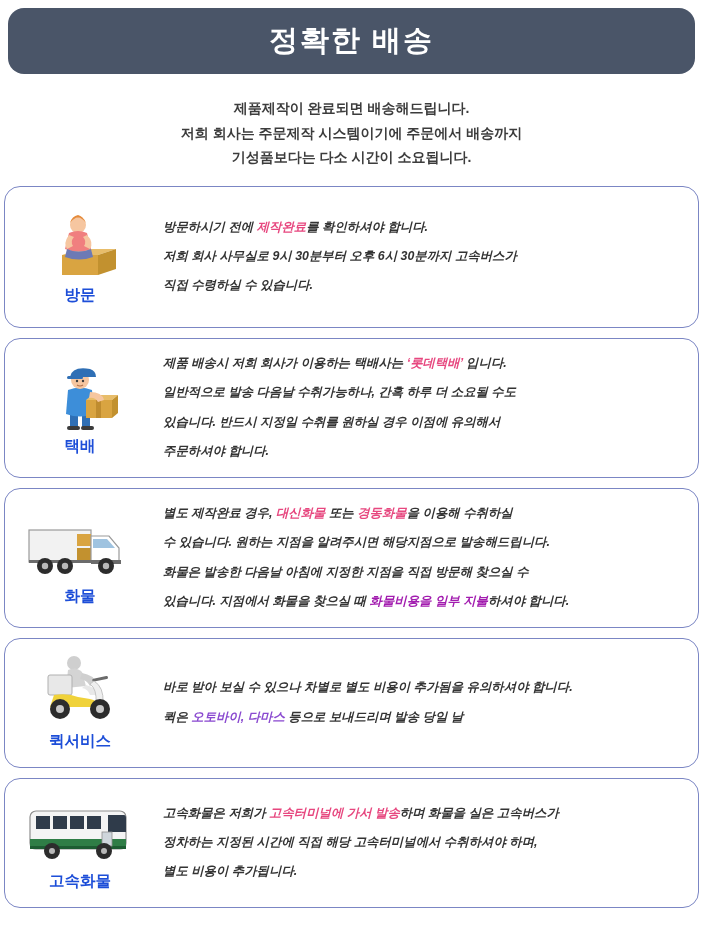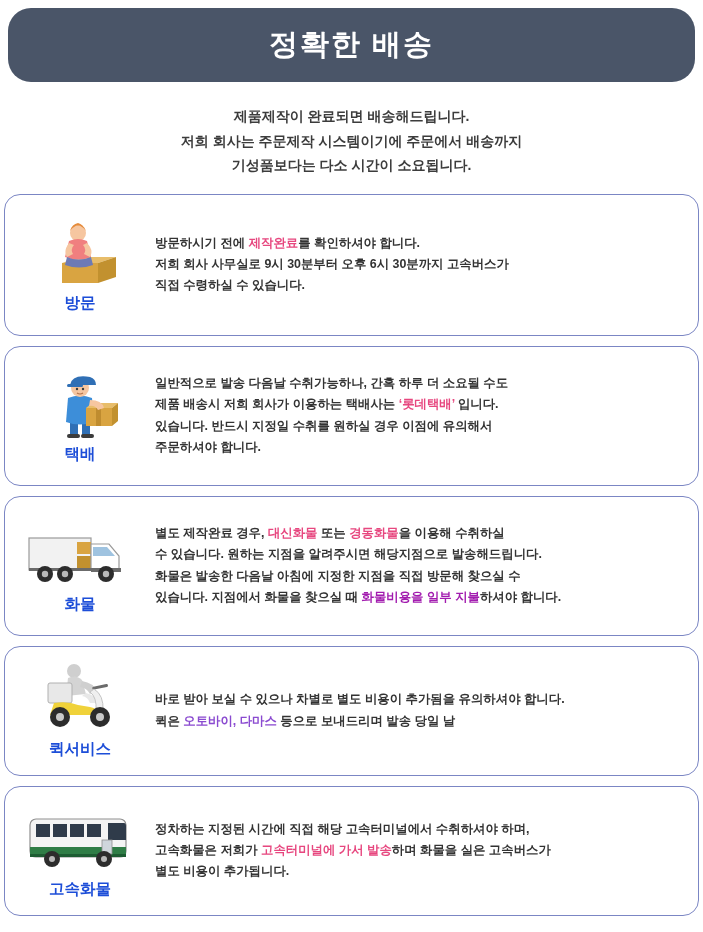--- a/index.html
+++ b/index.html
@@ -17,23 +17,23 @@
   }
   .page {
     width: 703px;
     height: 932px;
     position: relative;
   }
 
   
   .header {
     margin: 8px 8px 0 8px;
-    height: 74px;
+    height: 66px;
     background: #4a5568;
-    border-radius: 23px;
+    border-radius: 16px;
     display: flex;
     align-items: center;
     justify-content: center;
   }
   .header-title {
     color: #ffffff;
     font-size: 29px;
     font-weight: bold;
     letter-spacing: 2px;
   }
@@ -85,21 +85,21 @@
     color: #1d4ed8;
   }
   .card-body {
     flex: 1;
     padding: 6px 12px 6px 0;
     font-size: 12.4px;
     line-height: 1.72;
     color: #333333;
     font-weight: bold;
   }
-  .card-body p { margin: 0; white-space: nowrap; }
+  .card-body p { margin: 8px; white-space: nowrap; font-style: italic; }
 
   .hl-pink { color: #e7477f; }
   .hl-purple { color: #8a4ad0; }
   .hl-blue { color: #a21caf; }
 
   
   .card-visit { height: 142px; }
   .card-parcel { height: 140px; }
   .card-freight { height: 140px; }
   .card-quick { height: 130px; }
@@ -181,22 +181,22 @@
             <polygon points="50,40 56,35 82,35 76,40" fill="#e8bd6a"></polygon>
             <polygon points="76,40 82,35 82,53 76,58" fill="#c2912f"></polygon>
             <rect x="60" y="40" width="5" height="18" fill="#bf8c2f"></rect>
 
             <path d="M54 32 q12 0 14 8 l-6 2 q-3 -5 -9 -4z" fill="#f6c6a0"></path>
           </svg>
         </div>
         <div class="icon-label">택배</div>
       </div>
       <div class="card-body">
+        <p><span>제품 배송시 저희 회사가 이용하는 택배사는  </span><span class="hl-pink">‘롯데택배’</span><span> 입니다.</span></p>
         <p><span>일반적으로 발송 다음날 수취가능하나, 간혹 하루 더 소요될 수도</span></p>
-        <p><span>제품 배송시 저희 회사가 이용하는 택배사는  </span><span class="hl-pink">‘롯데택배’</span><span> 입니다.</span></p>
         <p><span>있습니다. 반드시 지정일 수취를 원하실 경우 이점에 유의해서</span></p>
         <p><span>주문하셔야 합니다.</span></p>
       </div>
     </div>
 
     <div class="card card-freight">
       <div class="card-icon">
         <div class="icon-art">
           <svg width="118" height="72" viewBox="0 0 118 72">
 
@@ -284,20 +284,20 @@
 
             <circle cx="30" cy="52" r="8" fill="#2c2c2c"></circle>
               <circle cx="30" cy="52" r="3" fill="#b9b9b9"></circle>
             <circle cx="82" cy="52" r="8" fill="#2c2c2c"></circle>
               <circle cx="82" cy="52" r="3" fill="#b9b9b9"></circle>
           </svg>
         </div>
         <div class="icon-label">고속화물</div>
       </div>
       <div class="card-body">
+        <p><span>고속화물은 저희가 </span><span class="hl-pink">고속터미널에 가서 발송</span><span>하며 화물을 실은 고속버스가</span></p>
         <p><span>정차하는 지정된 시간에 직접 해당 고속터미널에서 수취하셔야 하며,</span></p>
-        <p><span>고속화물은 저희가 </span><span class="hl-pink">고속터미널에 가서 발송</span><span>하며 화물을 실은 고속버스가</span></p>
         <p><span>별도 비용이 추가됩니다.</span></p>
       </div>
     </div>
 
   </div>
 </div>
 
 </body></html>

